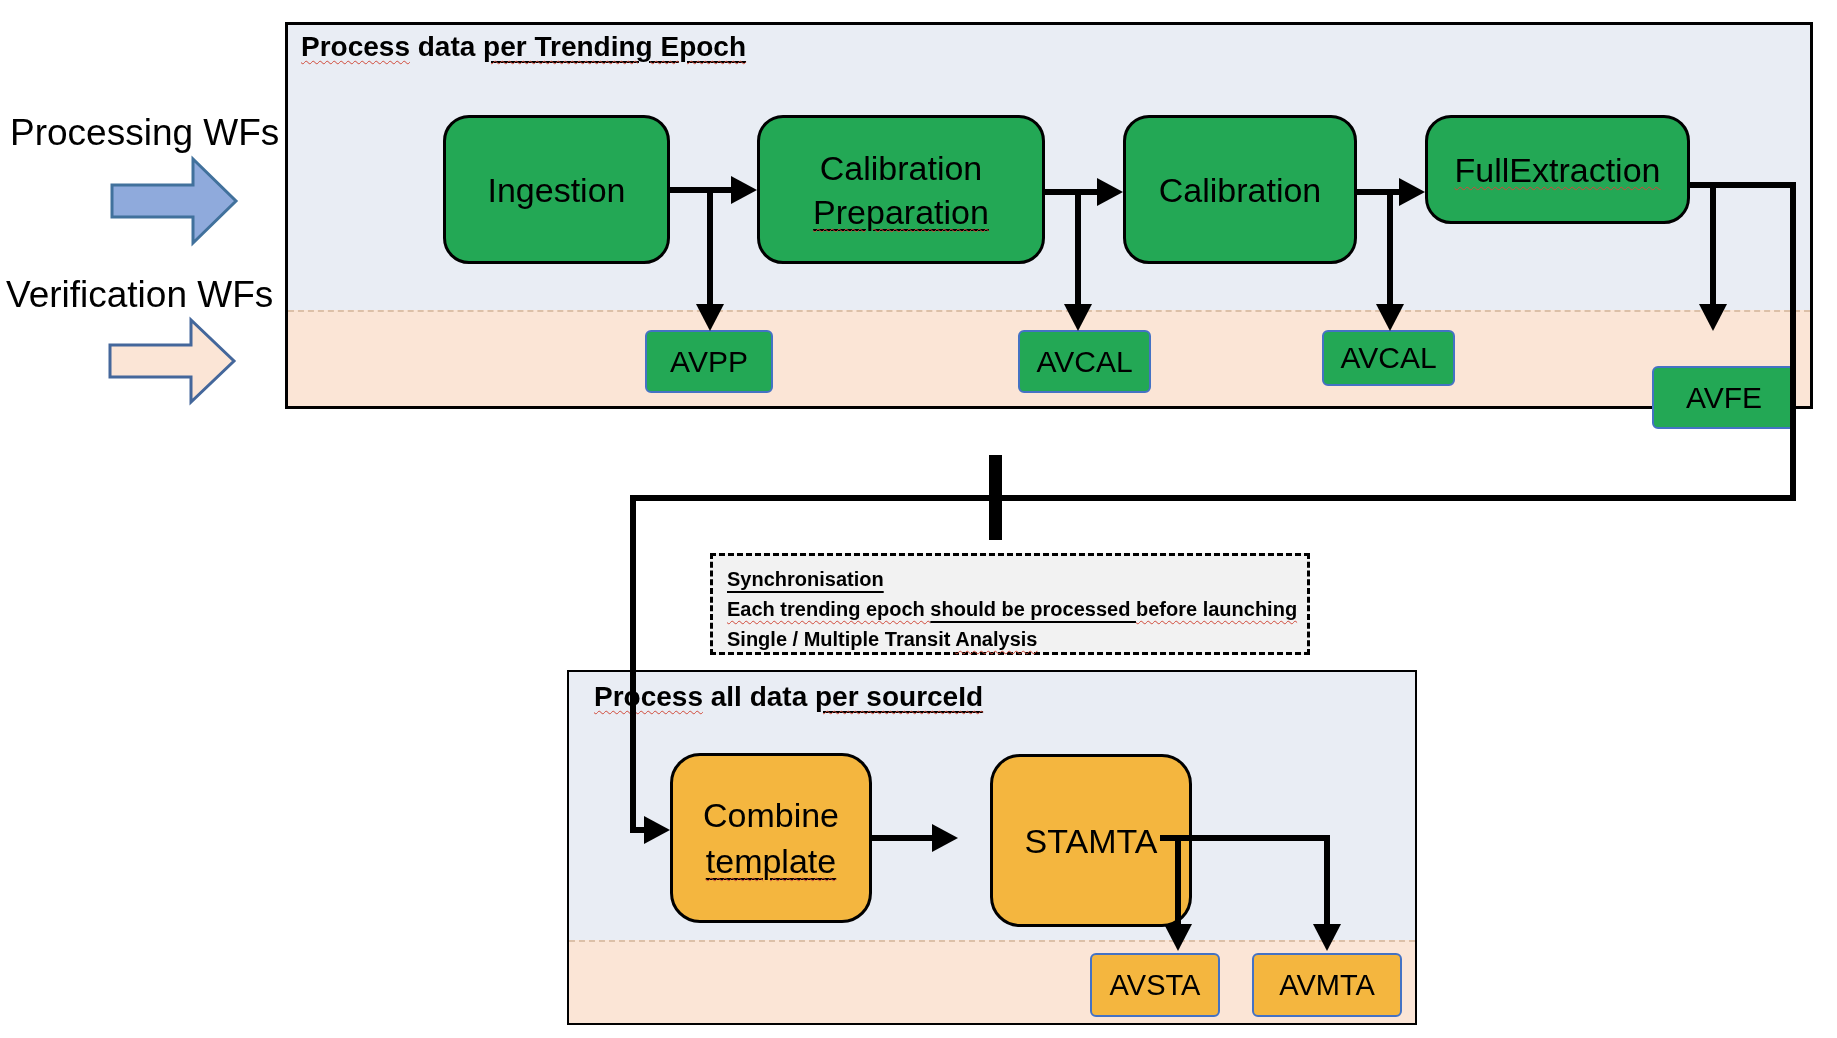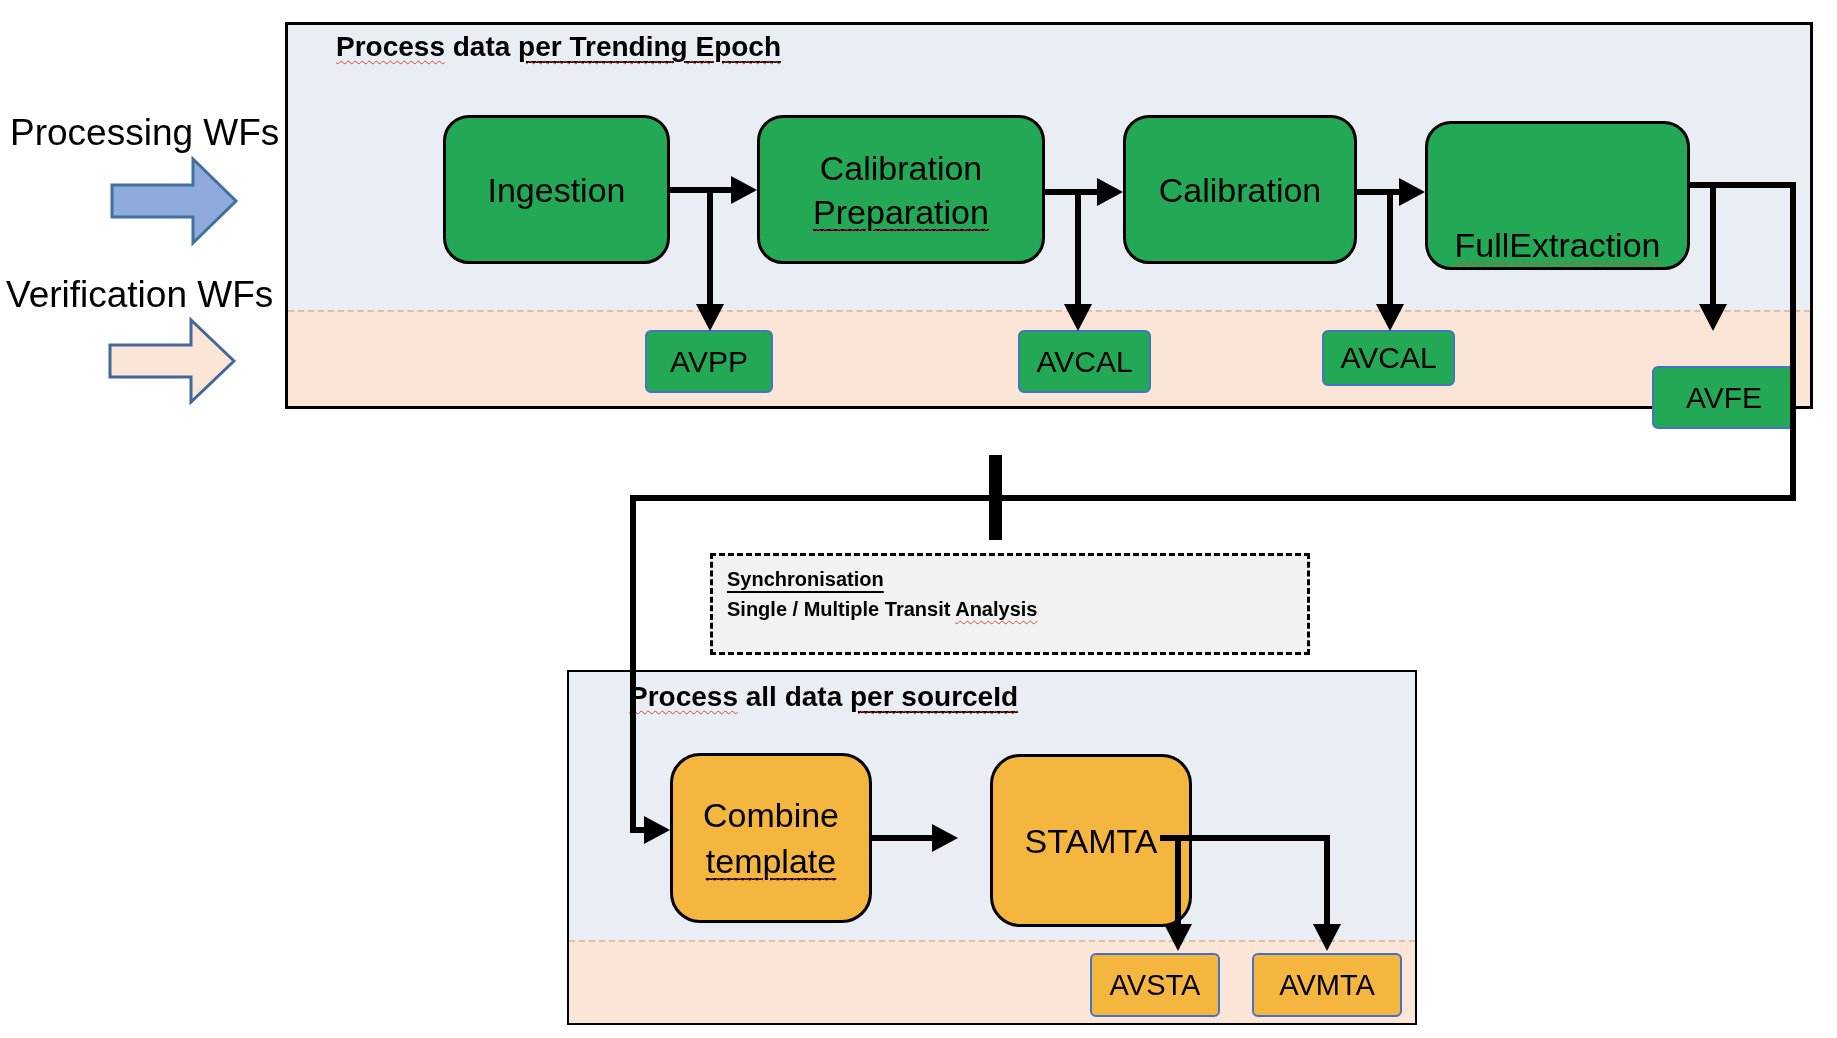--- a/index.html
+++ b/index.html
@@ -8,21 +8,21 @@
     font-family:"Liberation Sans",sans-serif;color:#000;overflow:hidden;
   }
   .abs{position:absolute;}
   
   .side-label{font-size:37px;font-weight:400;white-space:nowrap;}
   
   .container{position:absolute;border:3px solid #000;box-sizing:border-box;}
   .band-blue{position:absolute;left:0;right:0;top:0;background:var(--panel-blue);}
   .band-peach{position:absolute;left:0;right:0;bottom:0;background:var(--peach);border-top:2px dashed #dcc0a8;box-sizing:border-box;}
   
-  .sec-title{font-size:28px;font-weight:700;white-space:nowrap;letter-spacing:0;margin-left:35px;}
+  .sec-title{font-size:28px;font-weight:700;white-space:nowrap;letter-spacing:0;}
   .ul{text-decoration:underline;text-decoration-thickness:2px;text-underline-offset:5px;}
   .sq{text-decoration:underline wavy var(--wavy-red);text-decoration-thickness:1px;text-underline-offset:4px;}
   
   .pbox{
     position:absolute;background:var(--green);border:3px solid #000;border-radius:26px;
     display:flex;align-items:center;justify-content:center;text-align:center;
     font-size:34px;line-height:44px;box-sizing:border-box;
   }
   .obox{
     position:absolute;background:var(--orange);border:3px solid #000;border-radius:30px;
@@ -63,39 +63,40 @@
 <div class="pbox" style="left:443px;top:115px;width:227px;height:149px;">
   <span>Ingestion</span>
 </div>
 <div class="pbox" style="left:757px;top:115px;width:288px;height:149px;">
   <span><span>Calibration</span><br>
   <span class="ul"><span class="sq">Preparation</span></span></span>
 </div>
 <div class="pbox" style="left:1123px;top:115px;width:234px;height:149px;">
   <span>Calibration</span>
 </div>
-<div class="pbox" style="left:1425px;top:121px;width:265px;height:149px;align-items:flex-end;">
+<div class="pbox" style="left:1425px;top:115px;width:265px;height:109px;">
   <span class="sq">FullExtraction</span>
 </div>
 
 <div class="avbox av-green" style="left:645px;top:330px;width:128px;height:63px;">
   <span>AVPP</span>
 </div>
 <div class="avbox av-green" style="left:1018px;top:330px;width:133px;height:63px;">
   <span>AVCAL</span>
 </div>
 <div class="avbox av-green" style="left:1322px;top:330px;width:133px;height:56px;">
   <span>AVCAL</span>
 </div>
 <div class="avbox av-green" style="left:1652px;top:330px;width:144px;height:63px;margin-top:36px;">
   <span>AVFE</span>
 </div>
 
 <div class="note" style="left:710px;top:553px;width:600px;height:102px;">
   <div><span class="ul">Synchronisation</span></div>
+  <div><span class="sq">Each trending epoch </span><span class="ul">should be processed </span><span class="sq">before launching</span></div>
   <div><span>Single / Multiple Transit </span><span class="sq">Analysis</span></div>
 </div>
 
 <div class="container" style="left:567px;top:670px;width:850px;height:355px;border-width:2px;">
   <div class="band-blue" style="height:268px;"></div>
   <div class="band-peach" style="height:83px;"></div>
 </div>
 
 <div class="abs sec-title" style="left:594px;top:681px;">
   <span class="sq">Process</span><span> all data </span><span class="ul"><span class="sq">per sourceId</span></span>

